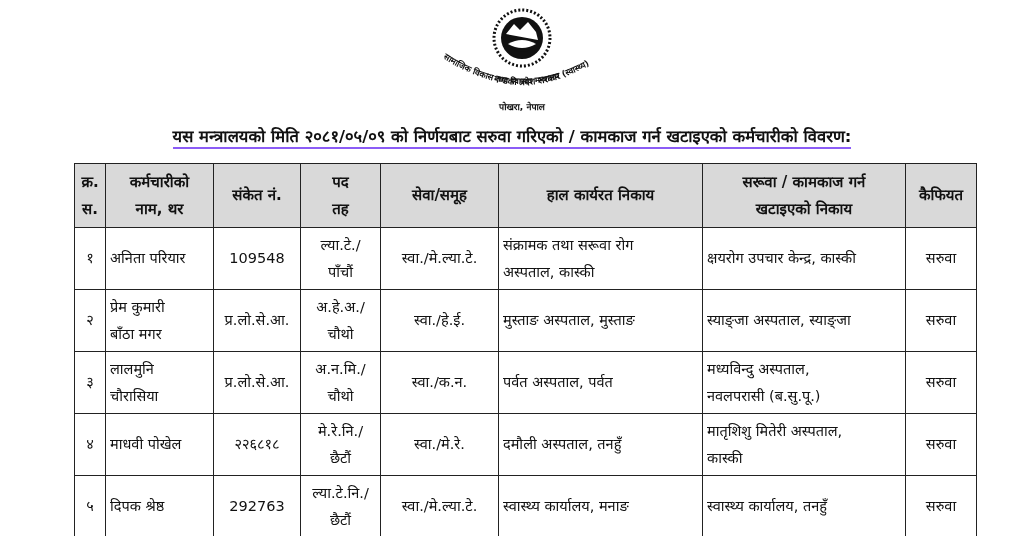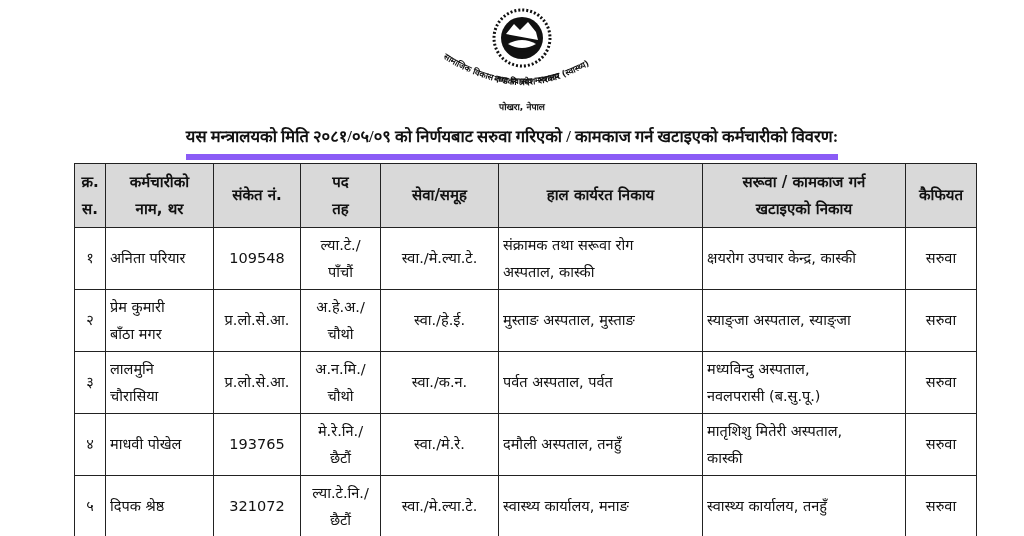--- a/index.html
+++ b/index.html
@@ -13,24 +13,23 @@
     .logo {
       position: absolute; left: 432px; top: 4px; width: 180px; height: 110px;
     }
     .title {
       position: absolute; left: 0; right: 0; top: 124px;
       text-align: center;
       font-size: 16.5px; font-weight: bold;
       letter-spacing: 0;
     }
     .title span {
-      border-bottom: 6px solid #8b5cf6;
-      padding-bottom: 8px;
+      border-bottom: 2px solid #8b5cf6;
+      padding-bottom: 1px;
       white-space: nowrap;
-      font-family: Liberation Serif, serif;
     }
     table.grid {
       position: absolute; left: 74px; top: 163px;
       border-collapse: collapse;
       table-layout: fixed;
       width: 902px;
       font-size: 14.5px;
     }
     table.grid th, table.grid td {
       border: 1.5px solid #222;
@@ -184,41 +183,41 @@
         <span class="line">मध्यविन्दु अस्पताल,</span>
         <span class="line">नवलपरासी (ब.सु.पू.)</span>
       </td>
       <td class="c">सरुवा</td>
     </tr>
     <tr>
       <td class="c">४</td>
       <td class="l">
         <span class="line">माधवी पोखेल</span>
       </td>
-      <td class="c">193765</td>
+      <td class="c">२२६८१८</td>
       <td class="c">
         <span class="line">मे.रे.नि./</span>
         <span class="line">छैटौं</span>
       </td>
       <td class="c">स्वा./मे.रे.</td>
       <td class="l">
         <span class="line">दमौली अस्पताल, तनहुँ</span>
       </td>
       <td class="l">
         <span class="line">मातृशिशु मितेरी अस्पताल,</span>
         <span class="line">कास्की</span>
       </td>
       <td class="c">सरुवा</td>
     </tr>
     <tr>
       <td class="c">५</td>
       <td class="l">
         <span class="line">दिपक श्रेष्ठ</span>
       </td>
-      <td class="c">321072</td>
+      <td class="c">292763</td>
       <td class="c">
         <span class="line">ल्या.टे.नि./</span>
         <span class="line">छैटौं</span>
       </td>
       <td class="c">स्वा./मे.ल्या.टे.</td>
       <td class="l">
         <span class="line">स्वास्थ्य कार्यालय, मनाङ</span>
       </td>
       <td class="l">
         <span class="line">स्वास्थ्य कार्यालय, तनहुँ</span>

